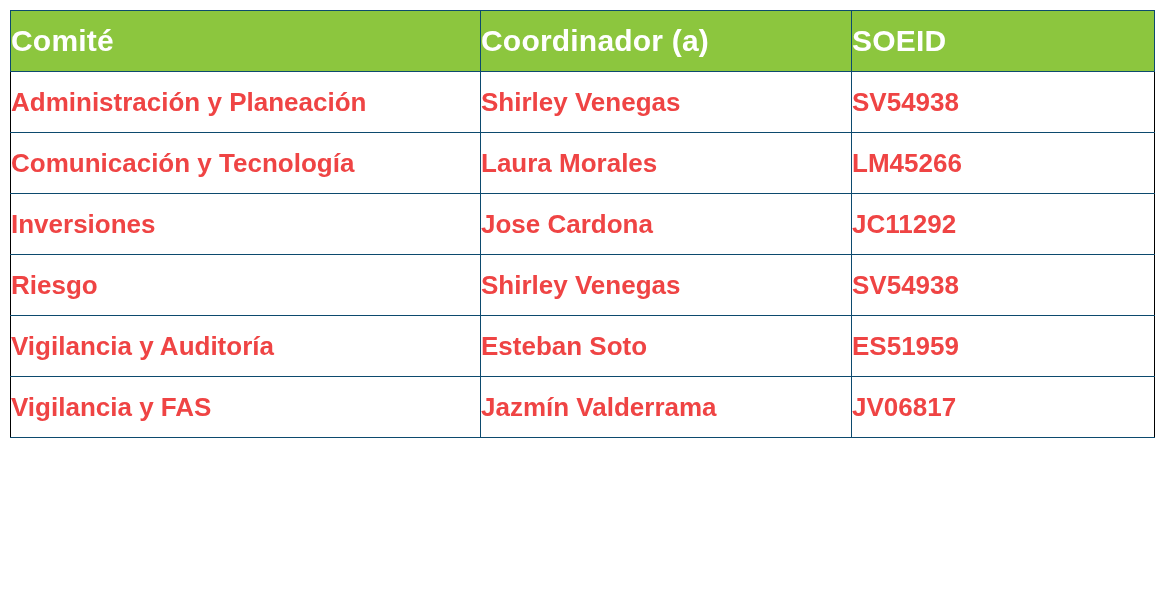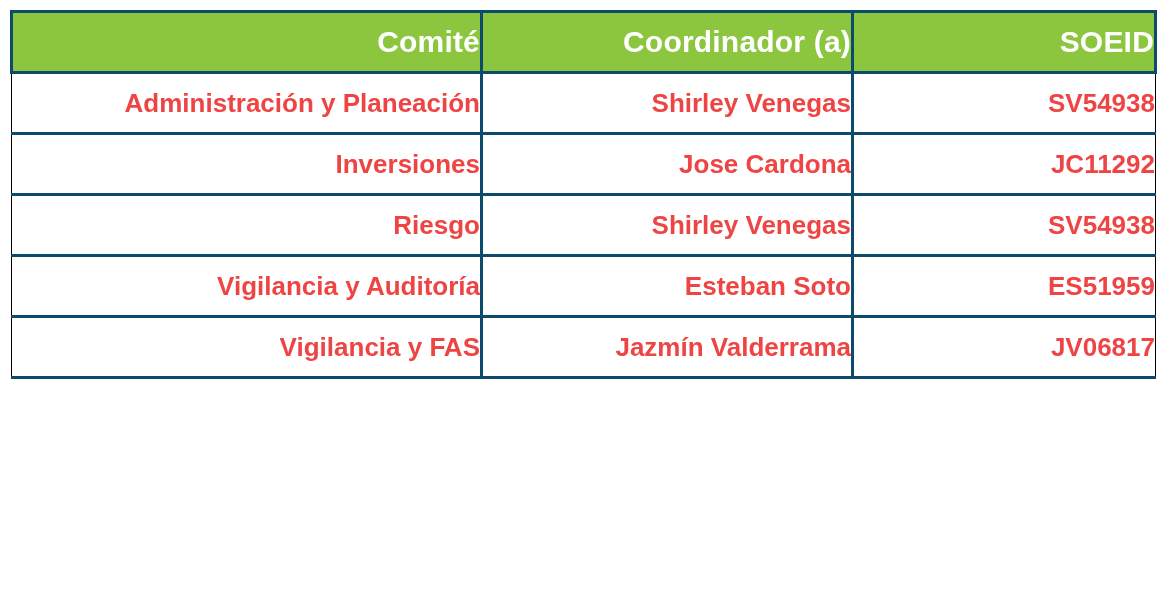--- a/index.html
+++ b/index.html
@@ -24,23 +24,23 @@
     table-layout: fixed;
     width: 1144px;
     margin: 10px 0 0 10px;
   }
   table.committee-table col.c1 { width: 470px; }
   table.committee-table col.c2 { width: 371px; }
   table.committee-table col.c3 { width: 303px; }
 
   table.committee-table th,
   table.committee-table td {
-    border: 3px solid #0c4a6e;
+    border: 1px solid #0c4a6e;
     padding: 0;
-    text-align: right;
+    text-align: left;
     vertical-align: middle;
     height: 61px;
     box-sizing: border-box;
   }
   thead th {
     background: #8CC63E;
     color: #ffffff;
     font-size: 30px;
     font-weight: bold;
     letter-spacing: 0.2px;
@@ -85,20 +85,25 @@
         <th>SOEID</th>
       </tr>
     </thead>
     <tbody>
       <tr>
         <td class="col-committee">Administración y Planeación</td>
         <td class="col-coordinator">Shirley Venegas</td>
         <td class="col-soeid">SV54938</td>
       </tr>
       <tr>
+        <td class="col-committee">Comunicación y Tecnología</td>
+        <td class="col-coordinator">Laura Morales</td>
+        <td class="col-soeid">LM45266</td>
+      </tr>
+      <tr>
         <td class="col-committee">Inversiones</td>
         <td class="col-coordinator">Jose Cardona</td>
         <td class="col-soeid">JC11292</td>
       </tr>
       <tr>
         <td class="col-committee">Riesgo</td>
         <td class="col-coordinator">Shirley Venegas</td>
         <td class="col-soeid">SV54938</td>
       </tr>
       <tr>

